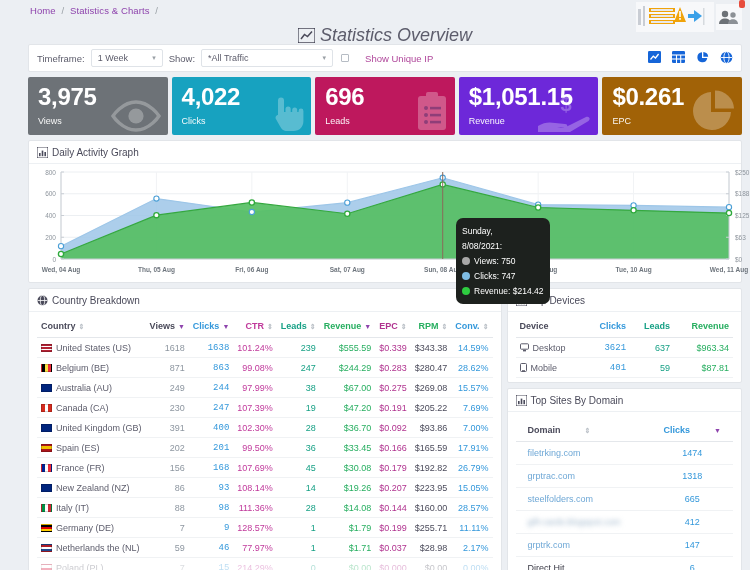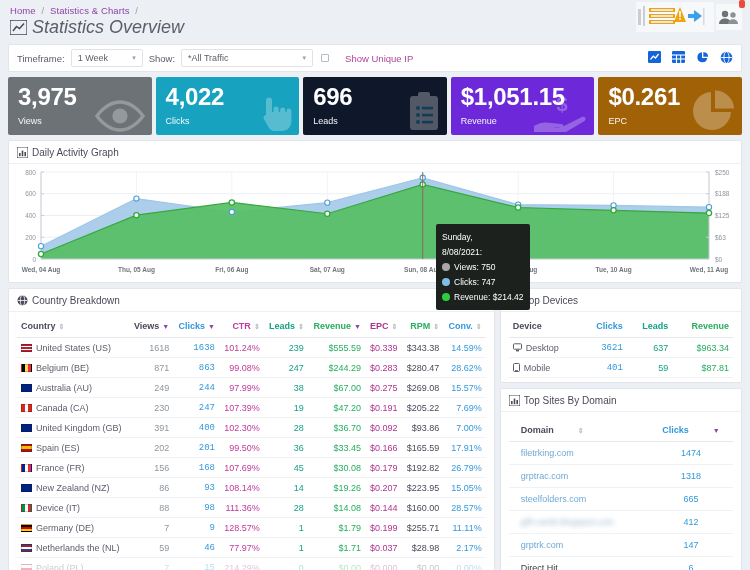--- a/index.html
+++ b/index.html
@@ -4,33 +4,33 @@
 <style>
   * { box-sizing: border-box; margin: 0; padding: 0; }
   html, body {
     width: 750px; height: 570px;
     background: #eceff3;
     font-family: "Liberation Sans", sans-serif;
     font-size: 10px;
     color: #4a4a5a;
     overflow: hidden;
   }
-  .page { width: 750px; height: 570px; position: relative; }
+  .page { width: 750px; height: 570px; position: relative; padding-left: 20px; }
 
   
   .header {
     height: 44px; padding: 5px 10px 0 10px;
     position: relative;
   }
   .breadcrumb { font-size: 9.5px; color: #8e44ad; letter-spacing: .1px; }
   .breadcrumb .sep { color: #9aa0a6; margin: 0 3px; }
   .breadcrumb .crumb { color: #8e44ad; }
   .page-title {
     font-size: 18px; font-style: italic; font-weight: 400;
-    color: #5c5c6b; margin-top: 1px; display: flex; align-items: center; gap: 5px;
+    color: #5c5c6b; margin-top: 9px; display: flex; align-items: center; gap: 5px; justify-content: center;
   }
   .title-ico { color: #4a4a5a; display:inline-flex; }
 
   .header-icons {
     position: absolute; right: 8px; top: 2px;
     display: flex; align-items: center; gap: 2px;
   }
   .hdr-chunk { position: relative; }
   .hdr-badge {
     position: absolute; right: -3px; top: -4px;
@@ -288,21 +288,21 @@
     <div class="kpi" id="kpi1" style="background: rgb(23, 162, 192);">
       <div class="val">4,022</div>
       <div class="lbl">Clicks</div>
       <span class="kicon">
         <svg width="40" height="40" viewBox="0 0 40 40">
             <path d="M13 26V7.5a3 3 0 0 1 6 0V19h1.5v-3a2.6 2.6 0 0 1 5.2 0v3h1.5v-2a2.5 2.5 0 0 1 5 0v2h1.4v-1a2.4 2.4 0 0 1 4.8 0v10c0 6-4 10-10 10h-6c-4 0-6-2-7.5-5l-4-7a2.8 2.8 0 0 1 4.3-3.4z" fill="#fff"></path>
           </svg>
       </span>
     </div>
 
-    <div class="kpi" id="kpi2" style="background: #0f172a;">
+    <div class="kpi" id="kpi2" style="background: #be185d;">
       <div class="val">696</div>
       <div class="lbl">Leads</div>
       <span class="kicon">
         <svg width="34" height="42" viewBox="0 0 34 42">
             <rect x="3" y="5" width="28" height="34" rx="3" fill="#fff"></rect>
             <rect x="11" y="1" width="12" height="7" rx="2" fill="#fff"></rect>
             <g fill="#17a2c0">
               <circle cx="11" cy="17" r="2"></circle>
               <rect x="15" y="15.8" width="11" height="2.6"></rect>
               <circle cx="11" cy="24" r="2"></circle>
@@ -425,21 +425,21 @@
             <circle cx="127.42857142857143" cy="51.152" r="2.6" fill="#fff" stroke="#2faa3c" stroke-width="1.3"></circle>
             <circle cx="222.85714285714286" cy="38.45" r="2.6" fill="#fff" stroke="#2faa3c" stroke-width="1.3"></circle>
             <circle cx="318.2857142857143" cy="49.76" r="2.6" fill="#fff" stroke="#2faa3c" stroke-width="1.3"></circle>
             <circle cx="413.7142857142857" cy="20.38184000000001" r="2.6" fill="#fff" stroke="#2faa3c" stroke-width="1.3"></circle>
             <circle cx="509.14285714285717" cy="43.496" r="2.6" fill="#fff" stroke="#2faa3c" stroke-width="1.3"></circle>
             <circle cx="604.5714285714286" cy="46.28" r="2.6" fill="#fff" stroke="#2faa3c" stroke-width="1.3"></circle>
             <circle cx="700" cy="49.064" r="2.6" fill="#fff" stroke="#2faa3c" stroke-width="1.3"></circle>
           </g>
         <line id="hover-line" x1="413.7142857142857" y1="8" x2="413.7142857142857" y2="95" stroke="#8a6a5a" stroke-width="1"></line>
       </svg>
-      <div class="tooltip" style="left:427px; top:60px;">
+      <div class="tooltip" style="left:427px; top:54px;border-radius:7px;">
         <div>Sunday,</div>
         <div>8/08/2021:</div>
         <div class="tt-row">
           <span class="dot" id="ttd0" style="background: rgb(168, 168, 168);"></span>
           <span>Views: 750</span>
         </div>
         <div class="tt-row">
           <span class="dot" id="ttd1" style="background: rgb(127, 189, 228);"></span>
           <span>Clicks: 747</span>
         </div>
@@ -565,21 +565,21 @@
                   <td class="c-views">86</td>
                   <td class="c-clicks">93</td>
                   <td class="c-ctr">108.14%</td>
                   <td class="c-leads">14</td>
                   <td class="c-rev">$19.26</td>
                   <td class="c-epc">$0.207</td>
                   <td class="c-rpm">$223.95</td>
                   <td class="c-conv">15.05%</td>
                 </tr>
                 <tr>
-                  <td class="c-country"><span class="flag" style="background-image: linear-gradient(90deg, rgb(0, 146, 70) 33%, rgb(255, 255, 255) 33%, rgb(255, 255, 255) 66%, rgb(206, 43, 55) 66%);"></span><span>Device (IT)</span></td>
+                  <td class="c-country"><span class="flag" style="background-image: linear-gradient(90deg, rgb(0, 146, 70) 33%, rgb(255, 255, 255) 33%, rgb(255, 255, 255) 66%, rgb(206, 43, 55) 66%);"></span><span>Italy (IT)</span></td>
                   <td class="c-views">88</td>
                   <td class="c-clicks">98</td>
                   <td class="c-ctr">111.36%</td>
                   <td class="c-leads">28</td>
                   <td class="c-rev">$14.08</td>
                   <td class="c-epc">$0.144</td>
                   <td class="c-rpm">$160.00</td>
                   <td class="c-conv">28.57%</td>
                 </tr>
                 <tr>

